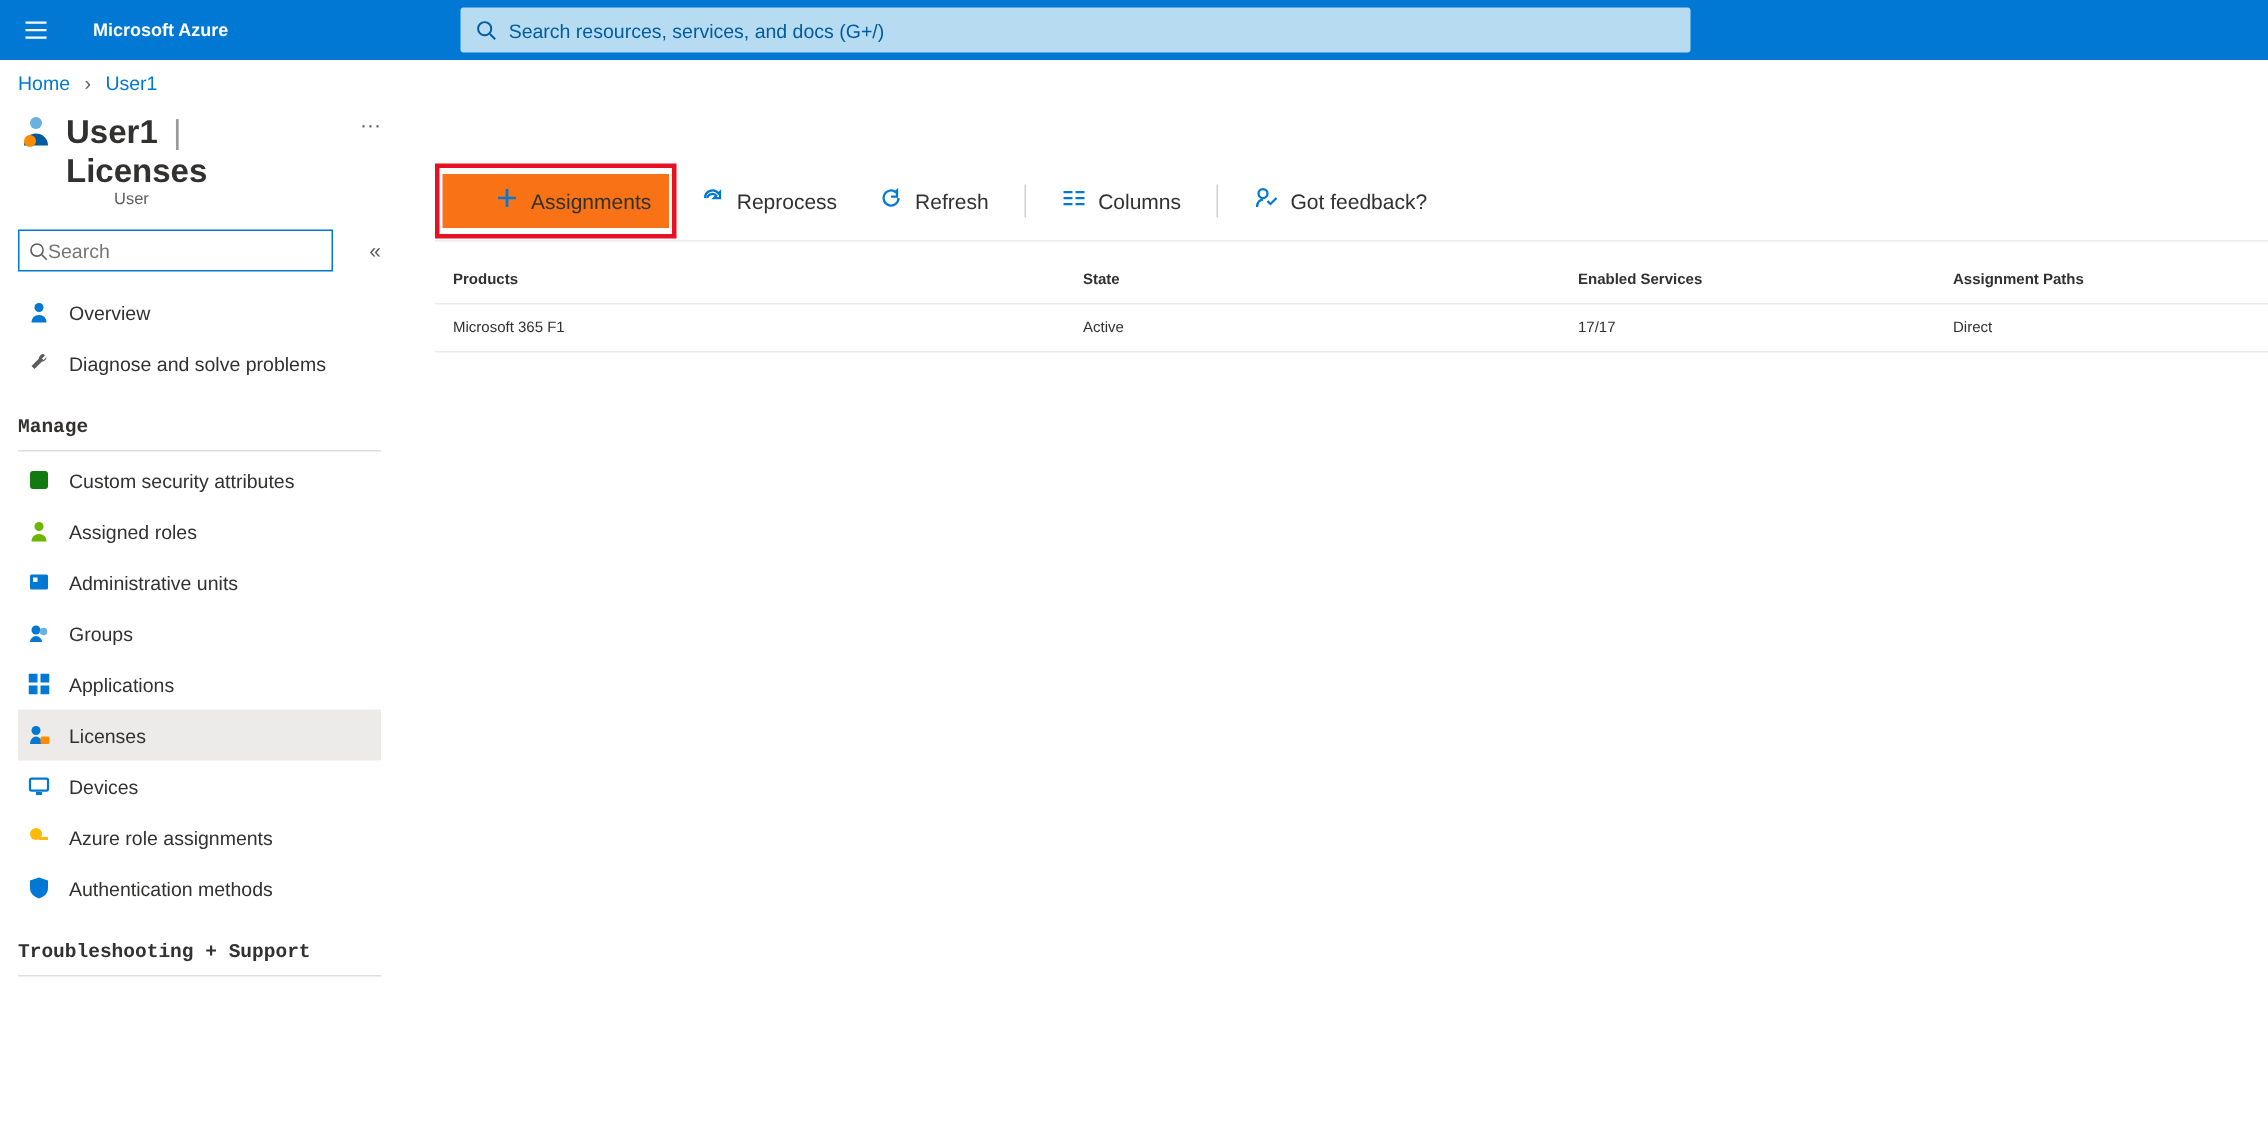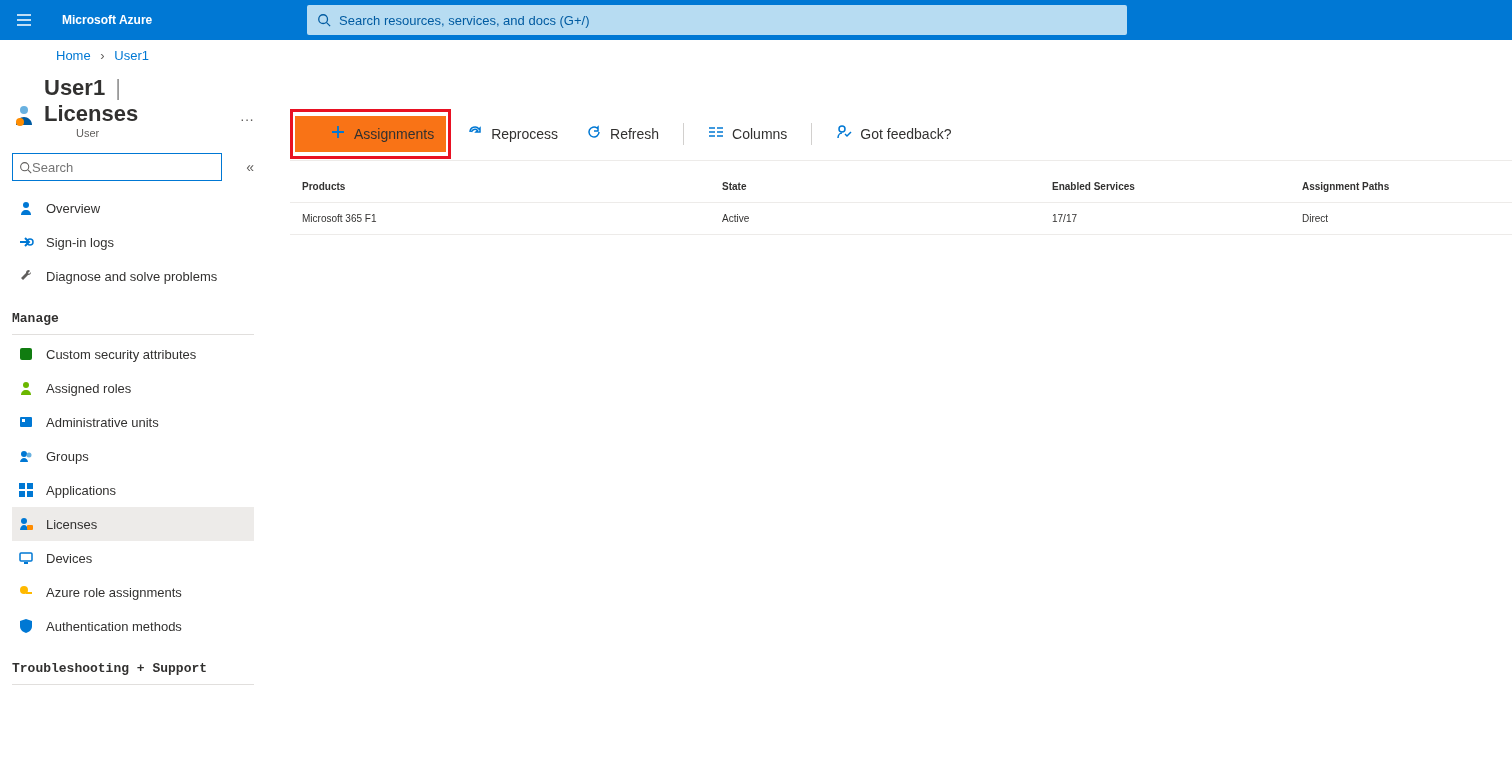--- a/index.html
+++ b/index.html
@@ -3,26 +3,26 @@
 <meta charset="utf-8">
 <style>
 * { margin:0; padding:0; box-sizing:border-box; font-family:"Segoe UI",Arial,sans-serif; }
 body { background:#fff; color:#323130; font-size:14px; width:1512px; }
 .header { background:#0078d4; height:40px; display:flex; align-items:center; color:#fff; }
 .hamburger { width:48px; display:flex; align-items:center; justify-content:center; cursor:pointer; }
 .brand { font-size:12px; font-weight:600; margin-left:14px; }
 .search-box { margin-left:auto; margin-right:auto; width:820px; height:30px; background:#b7dcf2; border-radius:2px; display:flex; align-items:center; padding:0 10px; color:#005ba1; position:relative; left:-60px; }
 .search-box input { flex:1; border:none; background:transparent; color:#005ba1; font-size:13px; outline:none; margin-left:8px; }
 .search-box input::placeholder { color:#005ba1; }
-.bc { padding:8px 12px 4px 12px; font-size:13px;margin-left:44px; }
+.bc { padding:8px 12px 4px 12px; font-size:13px; }
 .bc a { color:#0078d4; text-decoration:none; cursor:pointer; }
 .bc-sep { margin:0 6px; color:#605e5c; }
 .page { display:flex; }
 .side { width:266px; padding:0 12px 0 12px; }
-.titlewrap { display:flex; align-items:flex-end; margin:8px 0 0 0; }
+.titlewrap { display:flex; align-items:flex-start; margin:8px 0 0 0; }
 .utitle { font-size:22px; font-weight:600; margin-left:8px; }
 .utitle .sep { color:#999; font-weight:400; margin:0 4px; }
 .sub { font-size:11px; color:#605e5c; margin-left:64px; margin-bottom:14px; }
 .dots { margin-left:16px; color:#605e5c; cursor:pointer; }
 .srch-row { display:flex; align-items:center; gap:24px; margin-bottom:10px; }
 .psearch { flex:1; height:28px; border:1px solid #0078d4; display:flex; align-items:center; padding:0 6px; }
 .psearch input { flex:1; border:none; outline:none; font-size:13px; }
 .collapse { color:#605e5c; cursor:pointer; }
 .navitem { display:flex; align-items:center; height:34px; padding:0 6px; gap:12px; cursor:pointer; font-size:13px; color:#323130; border-radius:0; }
 .navitem.active { background:#edebe9; }
@@ -103,29 +103,20 @@
           <svg width="16" height="16" viewBox="0 0 16 16">
             <circle cx="8" cy="5" r="3" fill="#0078d4"></circle>
             <path d="M3 15c0-3 2-5 5-5s5 2 5 5" fill="#0078d4"></path>
           </svg>
         </span>
       <span>Overview</span>
     </div>
     <div class="navitem">
       <span class="ic">
           <svg width="16" height="16" viewBox="0 0 16 16">
-            <path d="M2 8h8M7 4l4 4-4 4" fill="none" stroke="#0078d4" stroke-width="2"></path>
-            <circle cx="12" cy="8" r="3" fill="none" stroke="#0078d4" stroke-width="1.5"></circle>
-          </svg>
-        </span>
-      <span>Sign-in logs</span>
-    </div>
-    <div class="navitem">
-      <span class="ic">
-          <svg width="16" height="16" viewBox="0 0 16 16">
             <path d="M11 2a3 3 0 00-3 3l-5 5 2 2 5-5a3 3 0 003-3l-2 2-1-1 2-2" fill="#605e5c"></path>
           </svg>
         </span>
       <span>Diagnose and solve problems</span>
     </div>
 
     <div class="sect">Manage</div>
     <hr class="hr">
 
     <div class="navitem">

